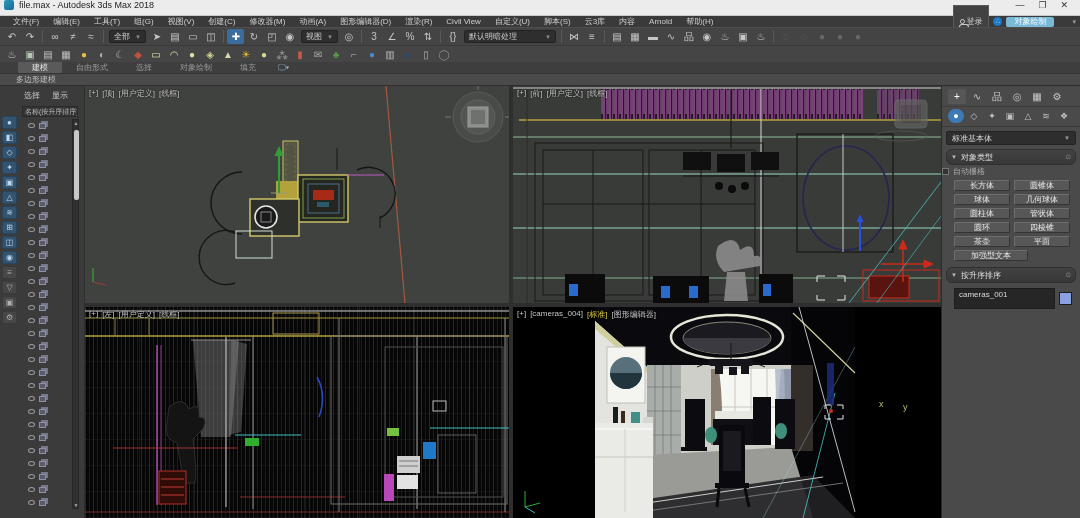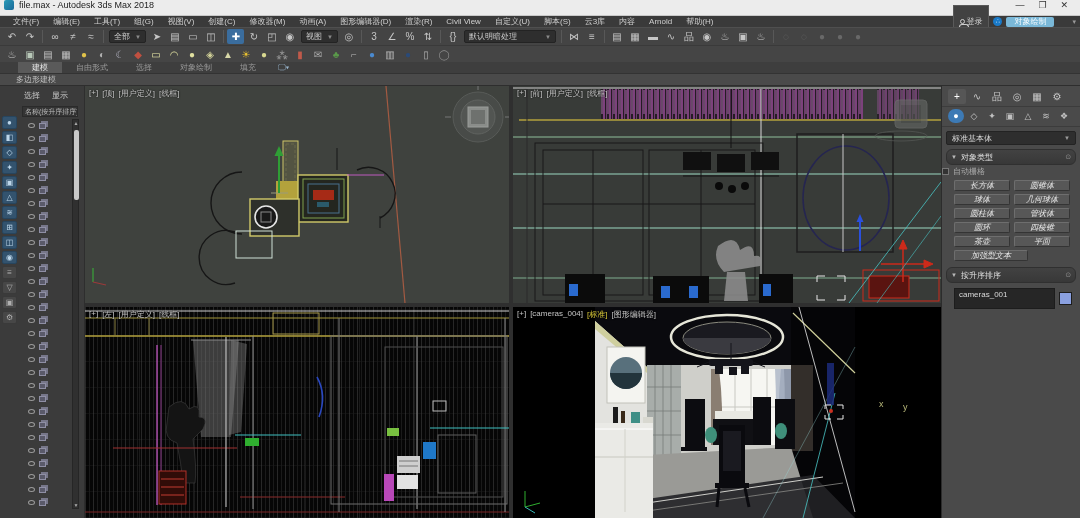--- a/index.html
+++ b/index.html
@@ -86,21 +86,21 @@
   .cp-cat { width:16px; height:14px; display:flex; align-items:center; justify-content:center; color:#c0c0c0; font-size:9px; border-radius:7px;}
   .cp-cat.active { background:#3d7ab5; color:#fff; }
   .cp-dropdown { margin:4px 4px; height:14px; background:#2e2e2e; border:1px solid #232323; border-radius:2px; display:flex; align-items:center; padding:0 5px; color:#d8d8d8;}
   .cp-dropdown .caret{ margin-left:auto; color:#9a9a9a; font-size:6px;}
   .rollout { margin:2px 4px 0 4px; height:16px; background:linear-gradient(#424242,#383838); border:1px solid #303030; border-radius:6px; display:flex; align-items:center; padding:0 4px; gap:4px; color:#e0e0e0;}
   .rollout .rarrow { font-size:6px; color:#b8b8b8;}
   .rollout .pin { margin-left:auto; color:#8a8a8a; font-size:7px;}
   .autogrid { display:flex; align-items:center; justify-content:flex-start; gap:4px; height:13px; color:#a8a8a8;}
   .autogrid .cbx { width:7px; height:7px; border:1px solid #777; background:#333;}
   .obj-grid { display:grid; grid-template-columns:1fr 1fr; gap:3px 4px; padding:2px 10px 4px 12px;}
-  .obj-btn { height:11px; line-height:10px; text-align:center; background:#575757; border:1px solid #6e6e6e; border-bottom-color:#343434; border-right-color:#343434; border-radius:2px; color:#e8e8e8; font-size:8px; overflow:hidden; white-space:nowrap;font-style:italic;}
+  .obj-btn { height:11px; line-height:10px; text-align:center; background:#575757; border:1px solid #6e6e6e; border-bottom-color:#343434; border-right-color:#343434; border-radius:2px; color:#e8e8e8; font-size:8px; overflow:hidden; white-space:nowrap;}
   .obj-btn.wide { grid-column:1 / span 2; width:74px; }
   .name-row { display:flex; align-items:center; gap:4px; padding:5px 8px 0 12px;}
   .name-input { flex:1; height:21px; background:#262626; border:1px solid #1d1d1d; color:#d8d8d8; font-size:8px; line-height:12px; padding:0 4px;}
   .color-swatch { width:13px; height:13px; border:1px solid #1d1d1d; }
 </style>
 </head>
 <body>
 
 <div id="app">
 

